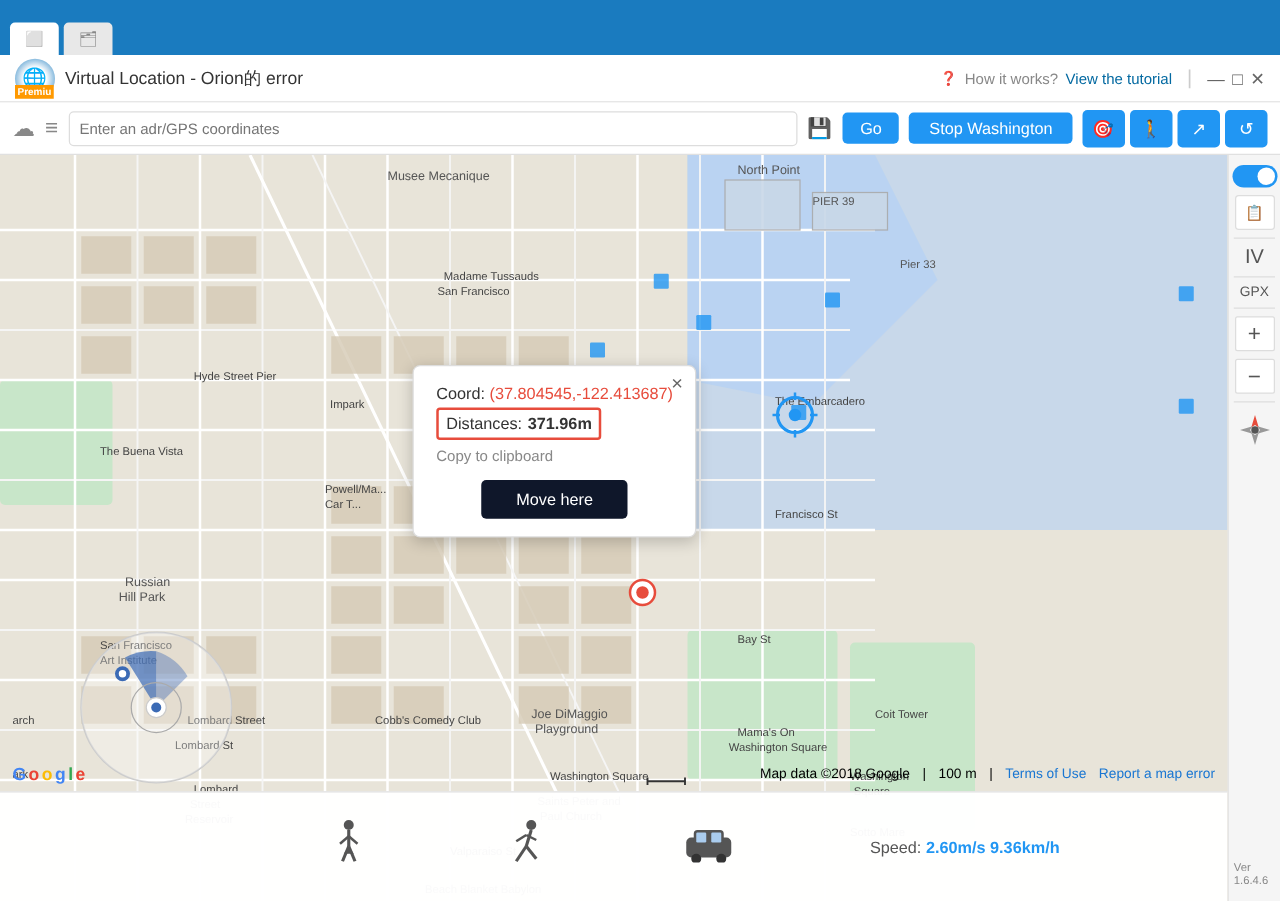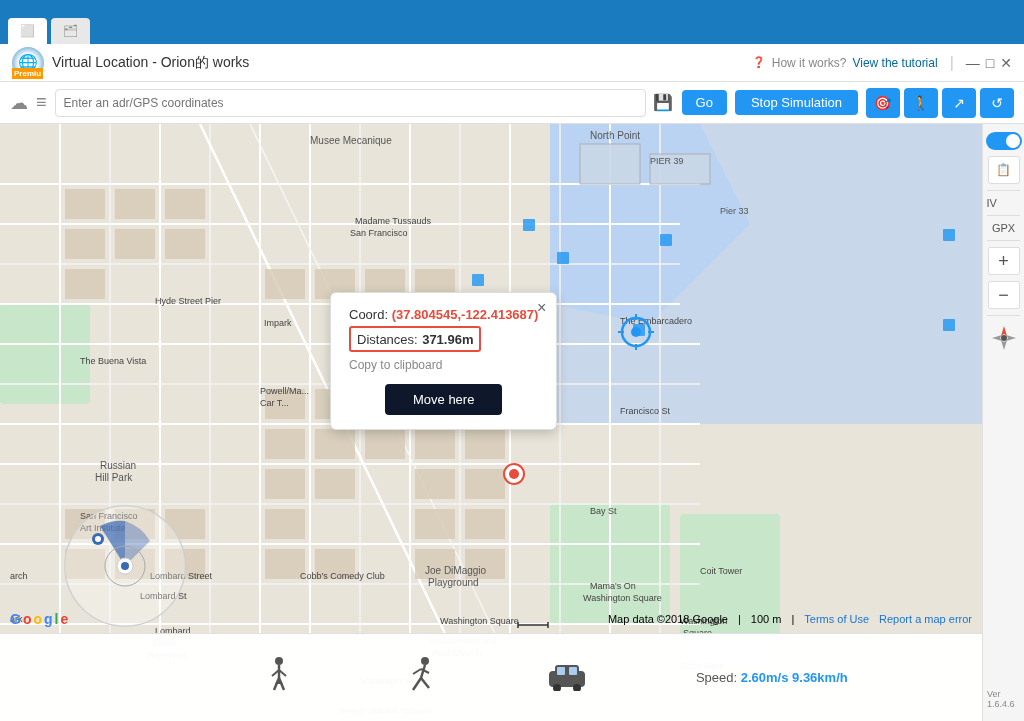--- a/index.html
+++ b/index.html
@@ -19,40 +19,40 @@
     </div>
   </div>
 
   <div style="display:flex; align-items:center; background:#fff; height:38px; padding:0 12px; border-bottom:1px solid #e0e0e0;">
     <div style="display:flex; align-items:center; gap:8px; flex:1;">
 
       <div style="width:32px; height:32px; position:relative;">
         <div style="width:32px; height:32px; background:radial-gradient(circle, #fff 40%, #1a7bbf 100%); border-radius:50%; display:flex; align-items:center; justify-content:center; font-size:16px;">🌐</div>
         <div style="position:absolute; bottom:0; left:0; background:#f90; font-size:8px; color:#fff; padding:1px 2px; font-weight:bold;">Premiu</div>
       </div>
-      <span style="font-size:14px; color:#333;">Virtual Location - Orion的 works</span>
+      <span style="font-size:14px; color:#333;">Virtual Location - Orion的 error</span>
     </div>
     <div style="display:flex; align-items:center; gap:6px;">
       <span style="font-size:11px; color:#888;">❓</span>
       <span style="font-size:12px; color:#888;">How it works?</span>
       <a style="font-size:12px; color:#0369a1; text-decoration:none; cursor:pointer;">View the tutorial</a>
       <span style="margin:0 6px; color:#ccc;">|</span>
       <button style="background:none; border:none; cursor:pointer; font-size:14px; color:#666;">—</button>
       <button style="background:none; border:none; cursor:pointer; font-size:14px; color:#666;">□</button>
       <button style="background:none; border:none; cursor:pointer; font-size:14px; color:#666;">✕</button>
     </div>
   </div>
 
   <div style="display:flex; align-items:center; background:#fff; height:42px; padding:0 10px; gap:8px; border-bottom:1px solid #e0e0e0;">
     <span style="font-size:18px; color:#888; cursor:pointer;">☁</span>
     <span style="font-size:18px; color:#888; cursor:pointer;">≡</span>
     <input type="text" style="flex: 1 1 0%; height: 28px; border: 1px solid rgb(221, 221, 221); border-radius: 4px; padding: 0px 8px; font-size: 12px; color: rgb(170, 170, 170);" placeholder="Enter an adr/GPS coordinates">
     <span style="font-size:16px; color:#888; cursor:pointer;">💾</span>
     <button style="background:#2196F3; color:#fff; border:none; padding:5px 14px; border-radius:4px; font-size:13px; cursor:pointer;">Go</button>
-    <button style="background:#2196F3; color:#fff; border:none; padding:5px 16px; border-radius:4px; font-size:13px; cursor:pointer; margin-left:auto;">Stop Simulation</button>
+    <button style="background:#2196F3; color:#fff; border:none; padding:5px 16px; border-radius:4px; font-size:13px; cursor:pointer; margin-left:auto;">Stop Washington</button>
 
     <div style="display:flex; gap:4px;">
       <button style="background:#2196F3; color:#fff; border:none; width:34px; height:30px; border-radius:4px; cursor:pointer; font-size:14px;">🎯</button>
       <button style="background:#2196F3; color:#fff; border:none; width:34px; height:30px; border-radius:4px; cursor:pointer; font-size:14px;">🚶</button>
       <button style="background:#2196F3; color:#fff; border:none; width:34px; height:30px; border-radius:4px; cursor:pointer; font-size:14px;">↗</button>
       <button style="background:#2196F3; color:#fff; border:none; width:34px; height:30px; border-radius:4px; cursor:pointer; font-size:14px;">↺</button>
     </div>
   </div>
 
   <div style="display:flex; height:597px; position:relative;">
@@ -222,21 +222,21 @@
 
           <circle cx="38" cy="38" r="6" fill="#3b6ab5"></circle>
           <circle cx="38" cy="38" r="3" fill="white"></circle>
         </svg>
       </div>
 
       <div style="position:absolute; top:168px; left:330px; background:#fff; border:1px solid #ddd; border-radius:6px; padding:14px 18px; box-shadow:0 3px 12px rgba(0,0,0,0.2); z-index:100; min-width:220px;">
         <span style="position:absolute; top:6px; right:10px; cursor:pointer; font-size:16px; color:#666;">×</span>
         <div style="font-size:13px; color:#333; margin-bottom:4px;">
           <span>Coord:</span>
-          <span style="color:#e74c3c; font-weight:bold;">(37.804545,-122.413687)</span>
+          <span style="color:#e74c3c; font-weight:normal;">(37.804545,-122.413687)</span>
         </div>
         <div style="display:inline-block; border:2px solid #e74c3c; border-radius:3px; padding:2px 6px; margin-bottom:6px;text-align:right;">
           <span style="font-size:13px; color:#333;">Distances:</span>
           <span style="font-size:13px; color:#333; font-weight:bold;">371.96m</span>
         </div>
         <div style="font-size:12px; color:#888; cursor:pointer; margin-bottom:12px;">Copy to clipboard</div>
         <button style="background:#0f172a; color:#fff; border:none; padding:8px 28px; border-radius:4px; font-size:13px; cursor:pointer; display:block; margin:0 auto;">Move here</button>
       </div>
 
       <div style="position:absolute; bottom:90px; left:0; right:0; display:flex; justify-content:space-between; align-items:center; padding:4px 10px; font-size:11px; pointer-events:none;">
@@ -306,21 +306,21 @@
     <div style="width:42px; background:#f5f5f5; border-left:1px solid #e0e0e0; display:flex; flex-direction:column; align-items:center; padding:8px 0; gap:6px;">
 
       <label style="display:inline-block; position:relative; width:36px; height:18px; cursor:pointer;">
         <input type="checkbox" checked="" style="opacity: 0; width: 0px; height: 0px;">
         <span style="position:absolute;top:0;left:0;right:0;bottom:0;background:#2196F3;border-radius:18px;">
           <span style="position:absolute;content:'';height:14px;width:14px;left:auto;right:2px;bottom:2px;background:white;border-radius:50%;display:block;"></span>
         </span>
       </label>
       <div style="width:32px; height:28px; background:#fff; border:1px solid #ddd; border-radius:3px; display:flex; align-items:center; justify-content:center; cursor:pointer; font-size:12px; color:#555;">📋</div>
       <div style="width:80%; height:1px; background:#ddd;"></div>
-      <div style="font-size:11px; color:#555; text-align:left; width:34px; cursor:pointer;">IV</div>
+      <div style="font-size:16px; color:#555; text-align:center; width:34px; cursor:pointer;">IV</div>
       <div style="width:80%; height:1px; background:#ddd;"></div>
       <div style="font-size:11px; color:#555; text-align:center; width:34px; cursor:pointer;">GPX</div>
       <div style="width:80%; height:1px; background:#ddd;"></div>
       <div style="width:32px; height:28px; background:#fff; border:1px solid #ddd; display:flex; align-items:center; justify-content:center; cursor:pointer; font-size:18px; color:#555; border-radius:2px;">+</div>
       <div style="width:32px; height:28px; background:#fff; border:1px solid #ddd; display:flex; align-items:center; justify-content:center; cursor:pointer; font-size:18px; color:#555; border-radius:2px;">−</div>
       <div style="width:80%; height:1px; background:#ddd;"></div>
 
       <div style="width:32px; height:32px; display:flex; align-items:center; justify-content:center; cursor:pointer;">
         <svg width="28" height="28" viewBox="0 0 28 28">
           <polygon points="14,2 17,12 14,10 11,12" fill="#e74c3c"></polygon>

